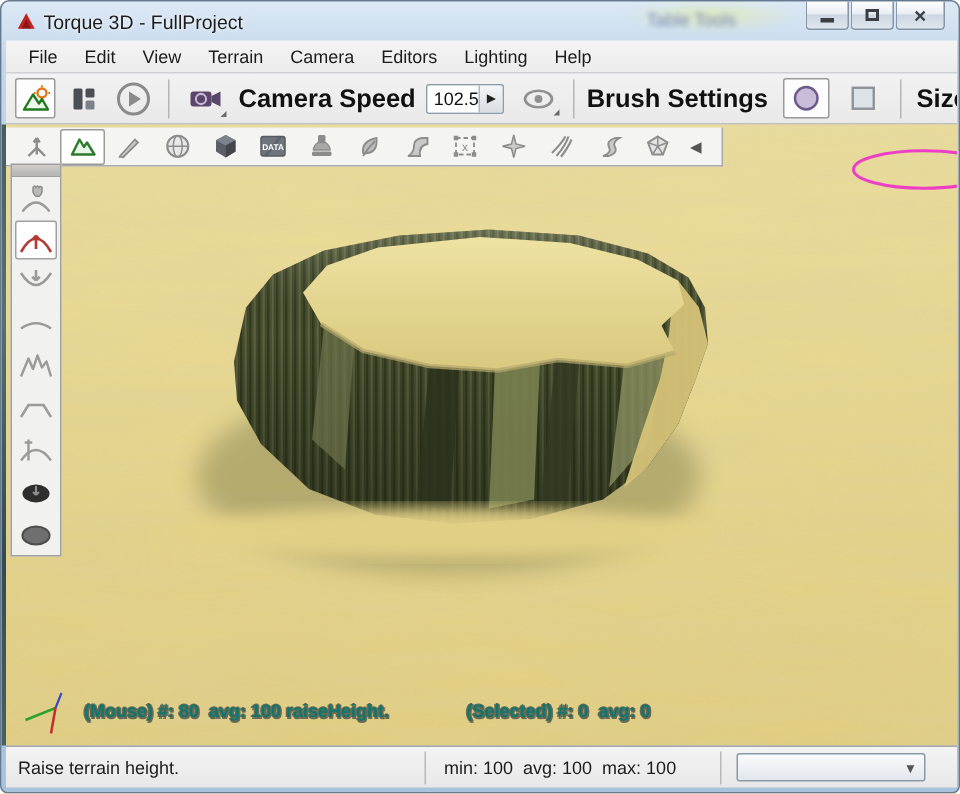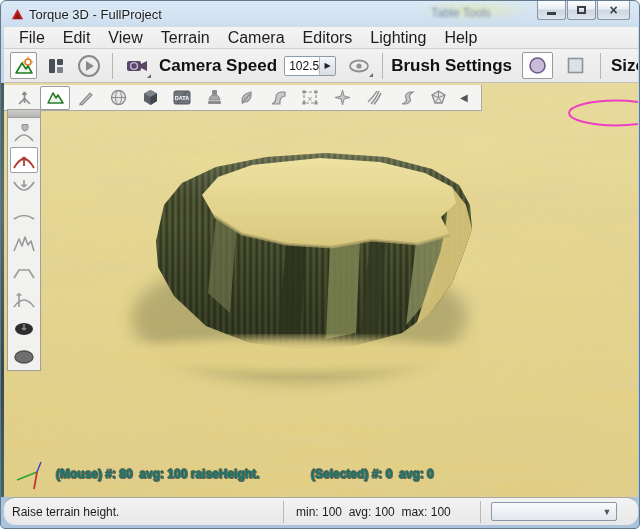--- a/index.html
+++ b/index.html
@@ -24,21 +24,21 @@
   .winbtn { width:29px; height:19px; border:1px solid #8795a5; border-top:none; background:linear-gradient(180deg,#ffffff,#e9eef4 45%,#ccd6e2 50%,#dfe6ee);
     display:flex; align-items:center; justify-content:center; border-radius:0 0 3px 3px; margin-left:1px; }
   .winbtn.close { width:33px; }
   .glyph-min { width:9px; height:3px; background:#3a3f46; margin-top:7px; }
   .glyph-max { width:9px; height:8px; border:2px solid #3a3f46; }
   .glyph-close { font-size:14px; font-weight:bold; color:#3a3f46; line-height:1; }
   
   #menubar { position:absolute; left:3px; top:26px; width:634px; height:22px;
     background:linear-gradient(180deg,#f4f4f4,#ececec); border-bottom:1px solid #d0d0d0;
     display:flex; align-items:center; padding-left:6px; }
-  .menu-item { font-size:16px; color:#1c1c1c; padding:3px 9px; cursor:default; }
+  .menu-item { font-size:12px; color:#1c1c1c; padding:3px 9px; cursor:default; }
   
   #toolbar1 { position:absolute; left:3px; top:48px; width:634px; height:34px;
     background:linear-gradient(180deg,#f2f2f2,#e9e9e9); border-bottom:1px solid #bfbfbf;
     display:flex; align-items:center; padding-left:6px; overflow:hidden; white-space:nowrap; }
   .tb-sep { width:1px; height:26px; background:#b5b5b5; flex:0 0 auto; }
   .tb-label { font-size:17px; color:#111; flex:0 0 auto;font-weight:bold; }
   .tbtn { flex:0 0 auto; display:flex; align-items:center; justify-content:center; position:relative; }
   .boxed { border:1px solid #9a9a9a; background:#fdfdfd; border-radius:2px; }
   .spin { display:flex; flex:0 0 auto; height:20px; border:1px solid #8d9ba9; background:#fff; border-radius:2px; overflow:hidden; }
   .spin .val { width:34px; font-size:12px; color:#111; display:flex; align-items:center; padding-left:4px; background:#fff; }
@@ -63,21 +63,21 @@
   .ptool { width:30px; height:27px; display:flex; align-items:center; justify-content:center; flex:0 0 auto; margin-top:1px; }
   .ptool.selected { width:28px; height:26px; border:1px solid #a0a0a0; background:#fff; border-radius:2px; }
   
   .vp-status { position:absolute; font-size:12px; font-weight:bold; color:#0f766e; white-space:pre;
     text-shadow:-1px 0 0 #6b6b55, 1px 0 0 #6b6b55, 0 -1px 0 #6b6b55, 0 1px 0 #6b6b55, 1px 1px 0 #6b6b55; }
   #mouse-status { left:52px; top:384px; }
   #selected-status { left:307px; top:384px; }
   
   #statusbar { position:absolute; left:3px; top:496px; width:634px; height:28px;
     background:linear-gradient(180deg,#f3f3f3,#e8e8e8); border-top:1px solid #a8a8a8;
-    display:flex; align-items:center;border-radius:11px; }
+    display:flex; align-items:center; }
   #status-hint { font-size:12px; color:#1c1c1c; padding-left:8px; width:279px; }
   .sb-sep { width:1px; height:22px; background:#b8b8b8; }
   #status-stats { font-size:12px; color:#1c1c1c; padding-left:12px; width:196px; white-space:pre; }
   #status-dropdown { margin-left:10px; width:126px; height:19px; border:1px solid #8a99a8; border-radius:2px;
     background:linear-gradient(180deg,#fafbfc,#e2e7ed); display:flex; align-items:center; }
   #status-dropdown .dd-val { flex:1; font-size:11px; padding-left:5px; color:#333; }
   #status-dropdown .dd-arrow { width:18px; text-align:center; font-size:9px; color:#555; }
 </style>
 </head>
 <body>

